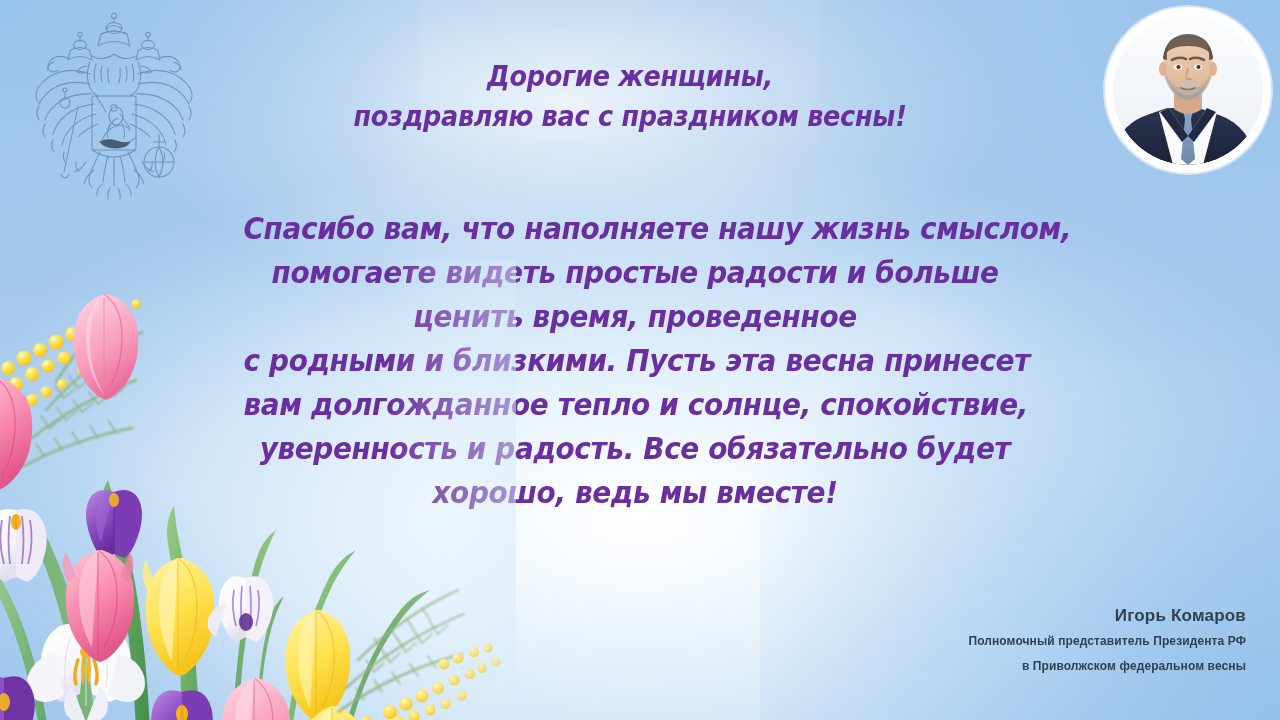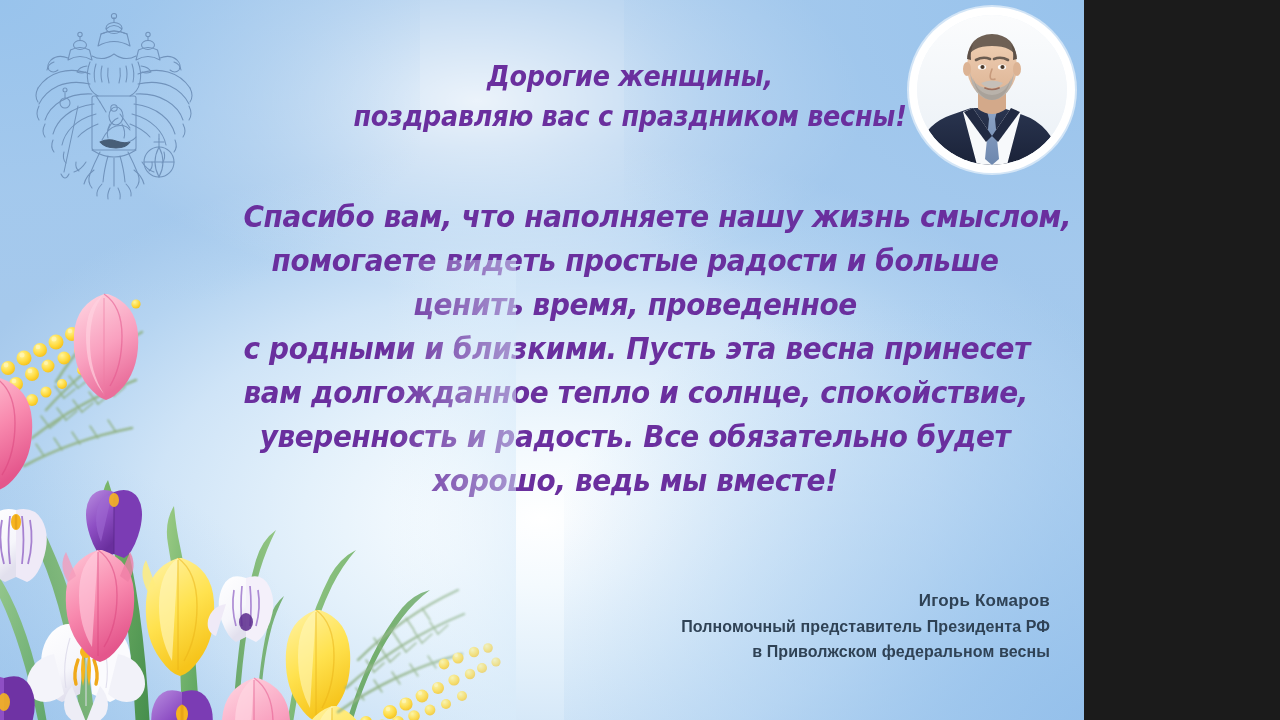--- a/index.html
+++ b/index.html
@@ -2,21 +2,21 @@
 <html><head>
 <meta charset="utf-8">
 <style>
   html, body {
     margin: 0;
     padding: 0;
     background: #1b1b1b;
   }
   #card {
     position: relative;
-    width: 1084px;
+    width: 1280px;
     height: 720px;
     overflow: hidden;
     font-family: "Liberation Sans", sans-serif;
     background: #f0abfc;
   }
 
   
   .bg-base {
     position: absolute;
     inset: 0;
@@ -122,21 +122,21 @@
     transform-origin: 50% 50%;
     white-space: nowrap;
   }
   #headline .hl {
     display: block;
   }
 
   #body {
     position: absolute;
     left: 200px;
-    top: 194px;
+    top: 206px;
     width: 870px;
     color: #6a2f9e;
     font-family: "DejaVu Sans", sans-serif;
     font-weight: bold;
     font-style: italic;
     font-size: 31px;
     line-height: 44px;
     letter-spacing: -0.4px;
     white-space: nowrap;
   }
@@ -144,33 +144,33 @@
     display: block;
     transform: scaleX(0.9);
     transform-origin: 50% 50%;
   }
   #body .c { text-align: center; }
 
   
   #signature {
     position: absolute;
     right: 34px;
-    bottom: 56px;
+    bottom: 41px;
     text-align: right;
     color: #2f4255;
     font-family: "Liberation Sans", sans-serif;
     font-weight: bold;
   }
   #sig-name {
     font-size: 17px;
     line-height: 26px;
     letter-spacing: 0.2px;
   }
   #sig-title-1, #sig-title-2 {
-    font-size: 16px;
+    font-size: 12px;
     line-height: 25px;
     letter-spacing: 0.1px;
     margin-left: 18px;
   }
 
   
   #bouquet {
     position: absolute;
     left: -14px;
     bottom: -10px;

